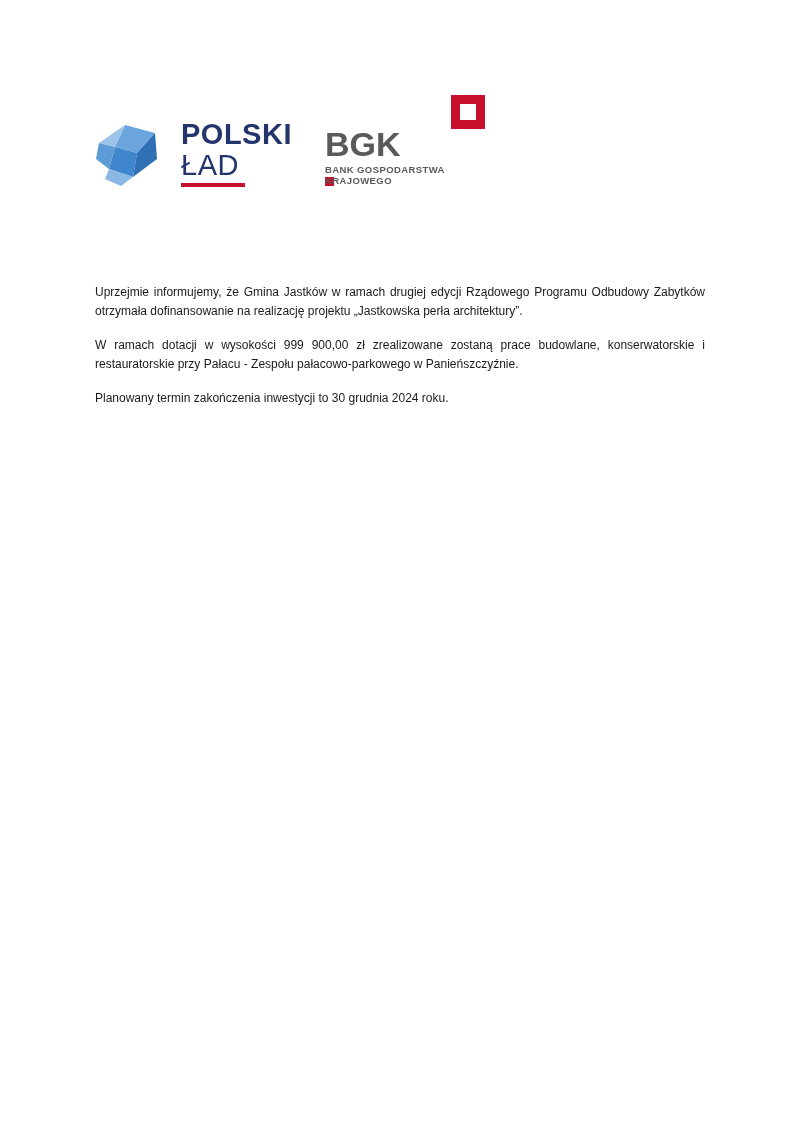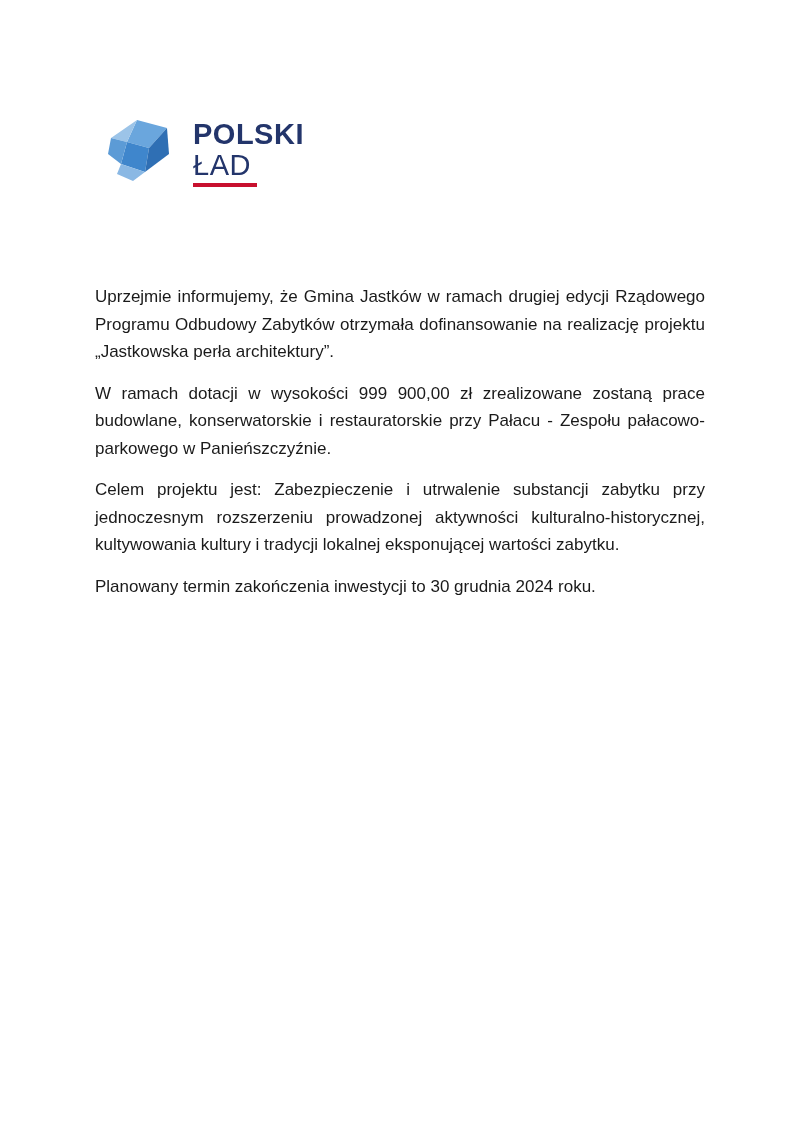--- a/index.html
+++ b/index.html
@@ -28,24 +28,24 @@
     position: absolute;
     left: 95px;
     top: 95px;
     width: 620px;
     height: 110px;
   }
 
   
   .polski-lad {
     position: absolute;
-    left: 12px;
+    left: 0;
     top: 25px;
     display: flex;
-    align-items: flex-start;
+    align-items: flex-end;
   }
   .pl-mark {
     width: 74px;
     height: 62px;
     position: relative;
     margin-right: 12px;
   }
   .pl-mark svg { display: block; }
 
   .pl-words {
@@ -133,21 +133,21 @@
 
   
   .content {
     position: absolute;
     left: 95px;
     top: 283px;
     width: 610px;
   }
   .para {
     font-family: "Liberation Sans", sans-serif;
-    font-size: 17px;
+    font-size: 12px;
     line-height: 1.62;
     color: #1a1a1a;
     text-align: justify;
     margin: 0 0 14px 0;
   }
   .para:last-child { margin-bottom: 0; }
   .para.nojustify { text-align: left; }
 </style>
 </head>
 <body>
@@ -169,23 +169,29 @@
       </div>
       <div class="pl-words">
         <div class="pl-polski">POLSKI</div>
         <div class="pl-lad-wrap">
           <div class="pl-lad">ŁAD</div>
           <span class="pl-underline"></span>
         </div>
       </div>
     </div>
 
+    <div class="bgk">
+      <div class="bgk-square"></div>
+      <div class="bgk-dot"></div>
+      <div class="bgk-name">BGK</div>
+      <div class="bgk-sub1">BANK GOSPODARSTWA</div>
+      <div class="bgk-sub2">KRAJOWEGO</div>
+    </div>
 
   </div>
 
   <div class="content">
     <p class="para">Uprzejmie informujemy, że Gmina Jastków w ramach drugiej edycji Rządowego Programu Odbudowy Zabytków otrzymała dofinansowanie na realizację projektu „Jastkowska perła architektury”.</p>
     <p class="para">W ramach dotacji w wysokości 999 900,00 zł zrealizowane zostaną prace budowlane, konserwatorskie i restauratorskie przy Pałacu - Zespołu pałacowo-parkowego w Panieńszczyźnie.</p>
-    <p class="para">Celem projektu jest: Zabezpieczenie i utrwalenie substancji zabytku przy jednoczesnym rozszerzeniu prowadzonej aktywności kulturalno-historycznej, kultywowania kultury i tradycji lokalnej eksponującej wartości zabytku.</p>
     <p class="para nojustify">Planowany termin zakończenia inwestycji to 30 grudnia 2024 roku.</p>
   </div>
 
 </div>
 
 </body></html>

